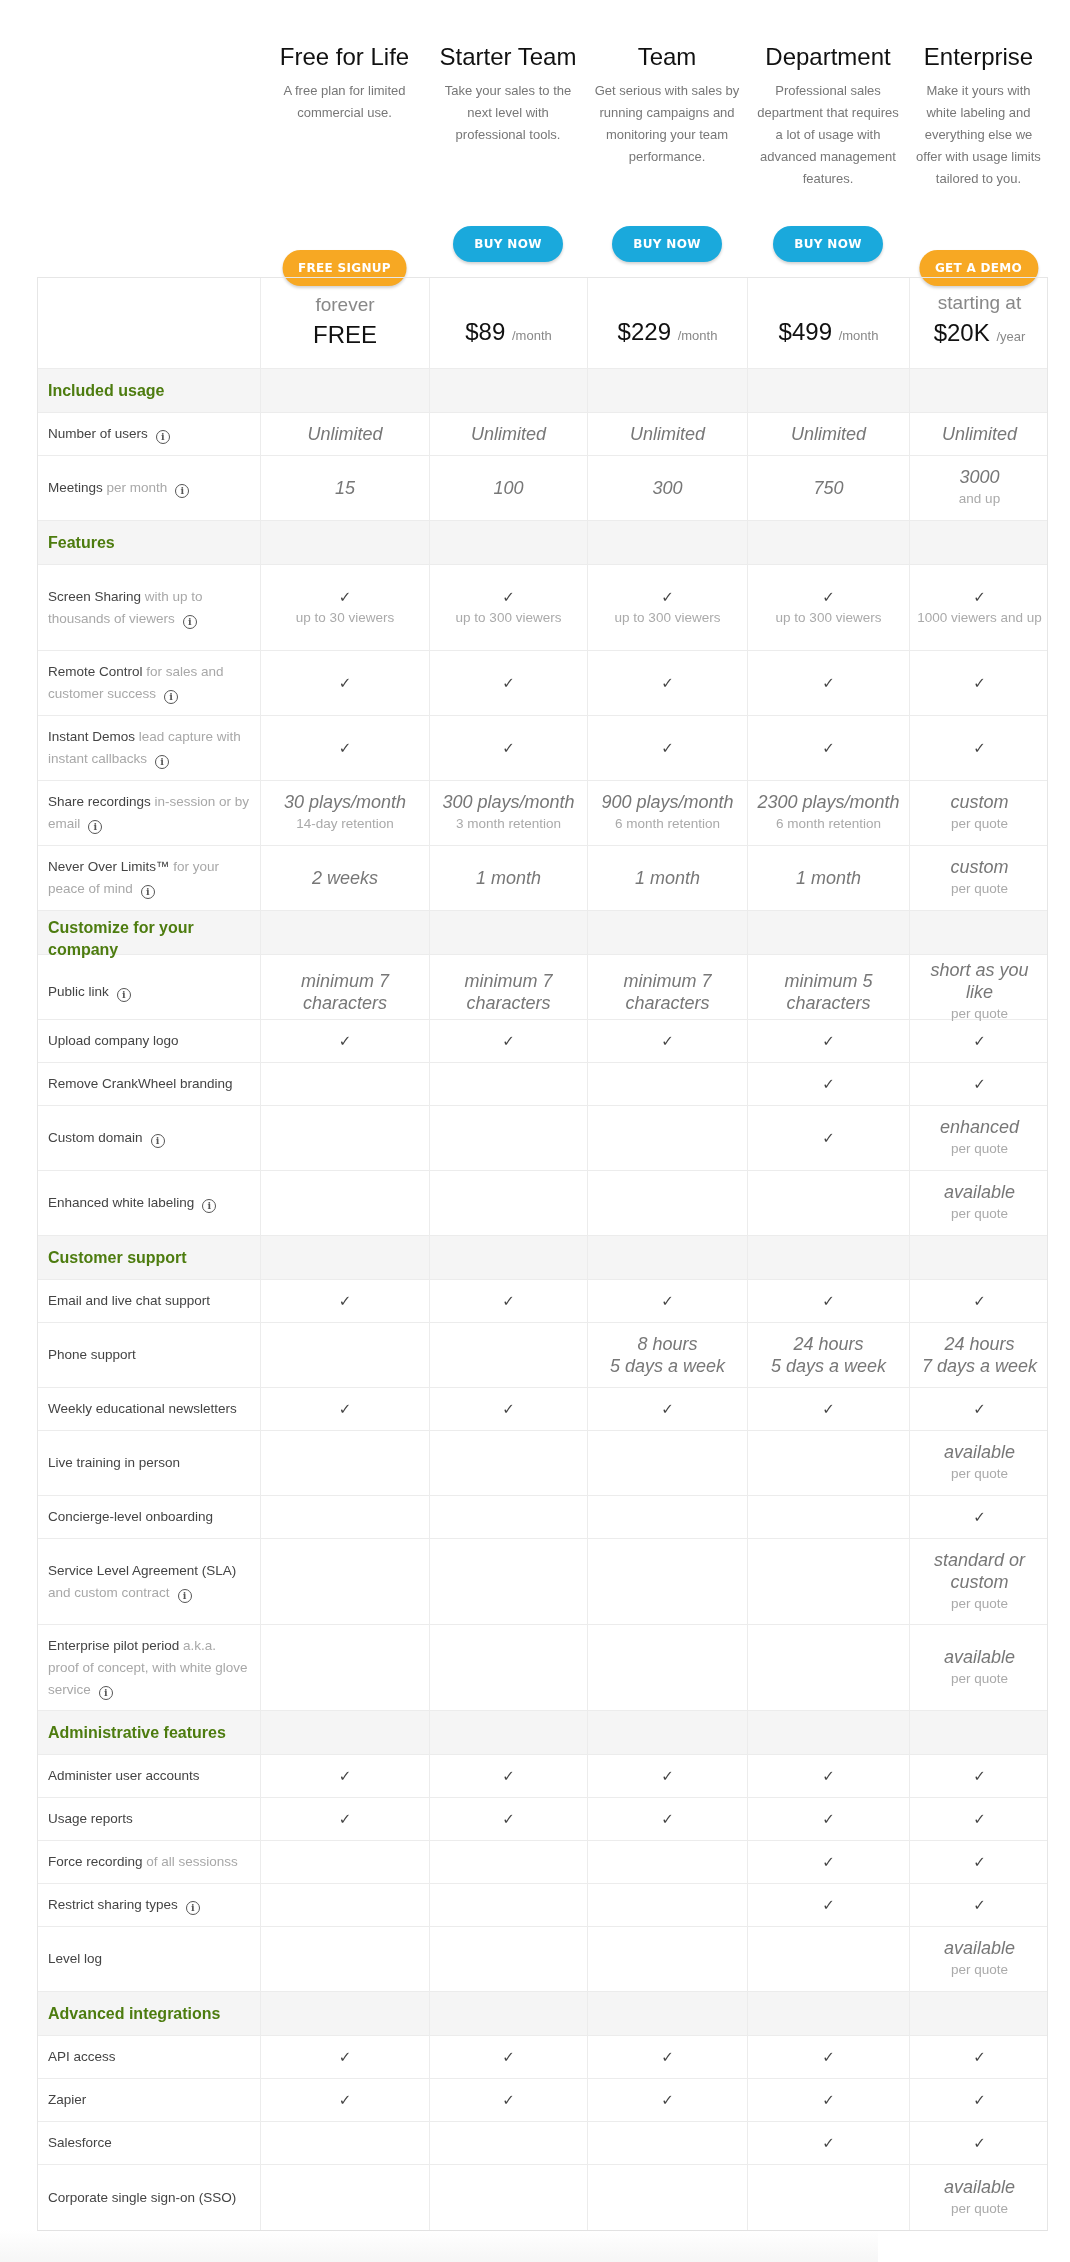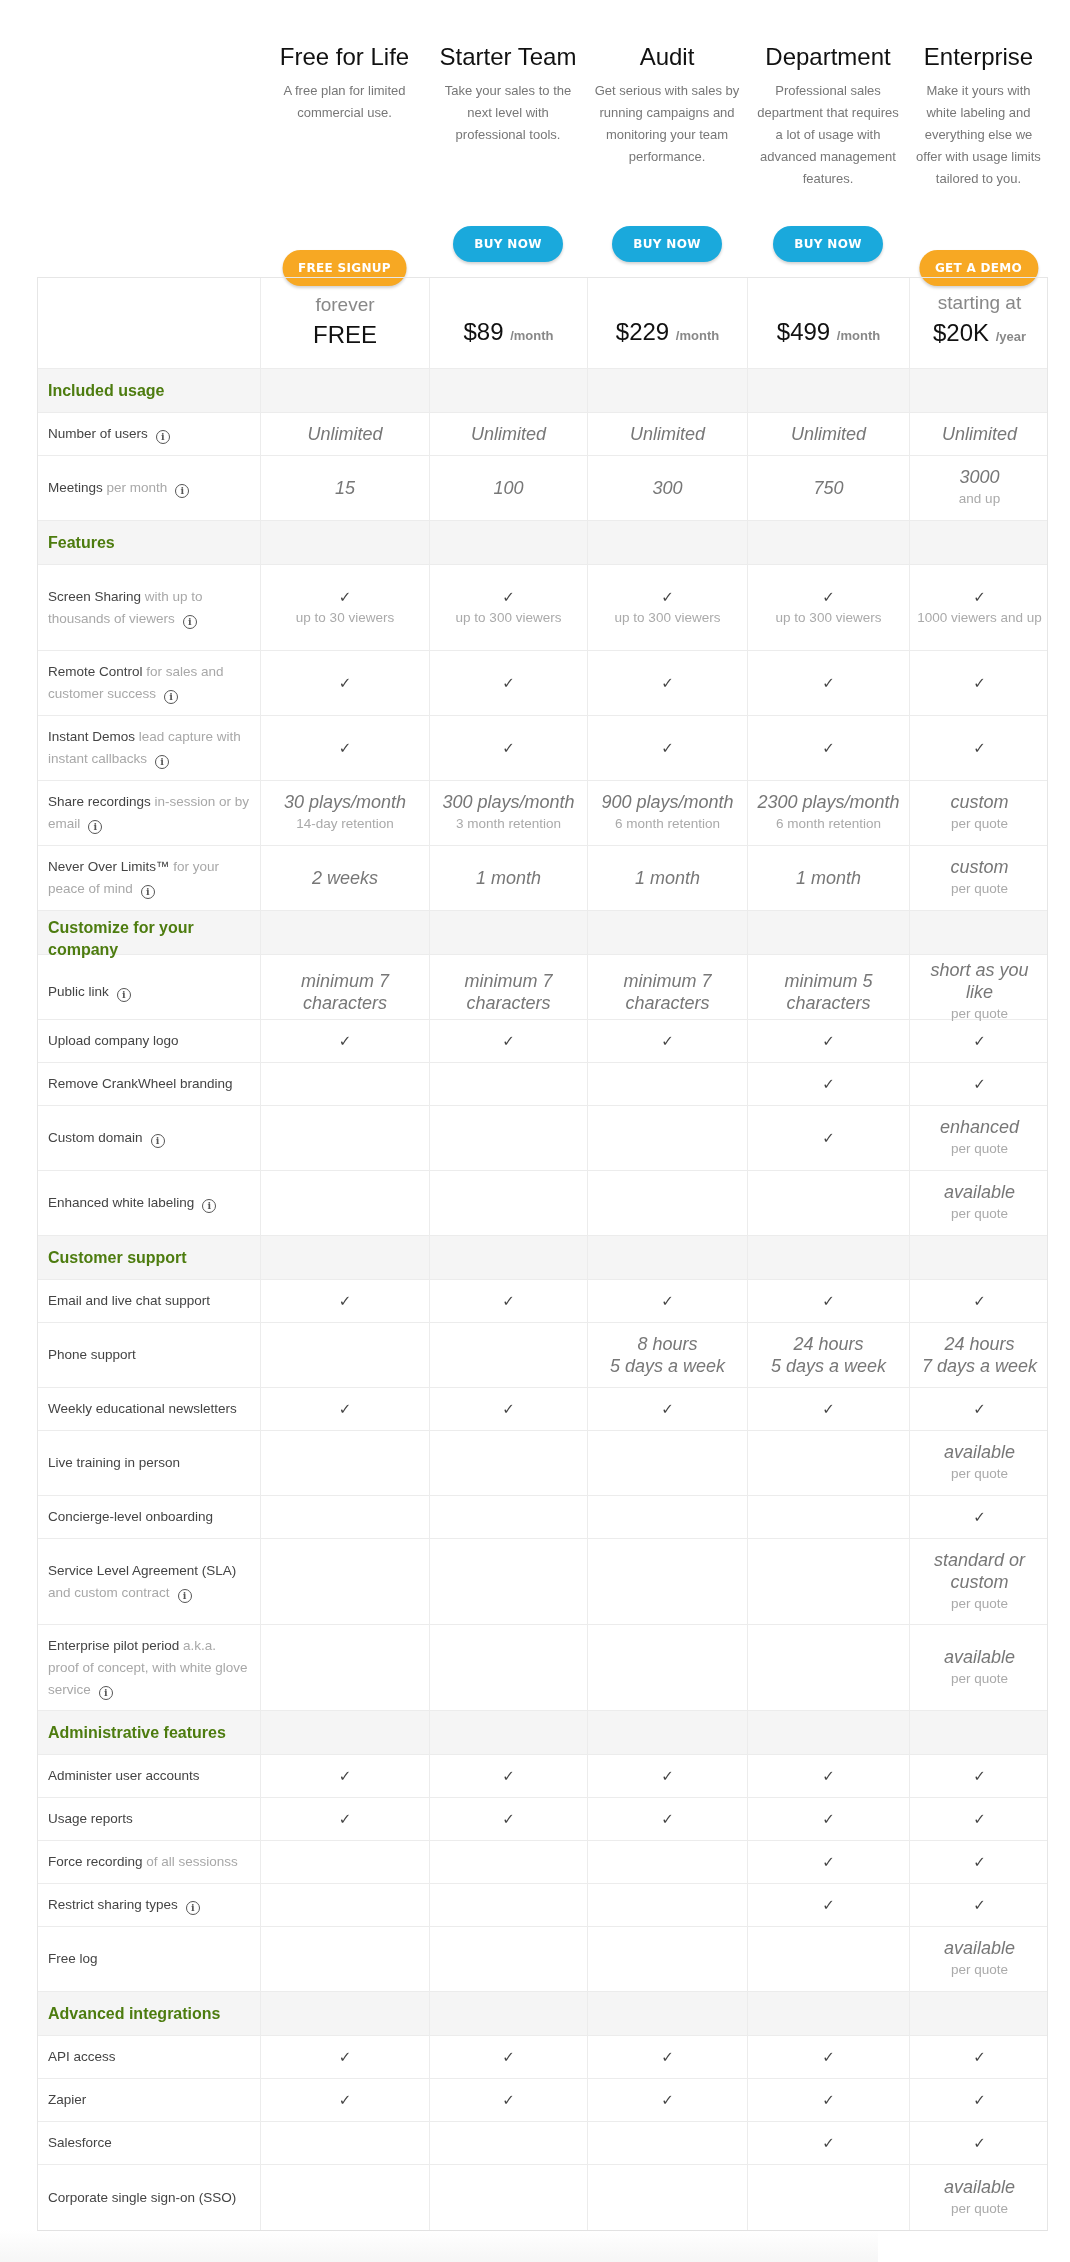--- a/index.html
+++ b/index.html
@@ -35,41 +35,41 @@
 
   .muted { color: #a8a8a8; text-align: center; }
   .val { font-size: 18px; color: #777; line-height: 22px; font-style: italic; }
   .sub { font-size: 13.5px; color: #aaa; line-height: 22px; }
   .check { color: #444; font-size: 15px; line-height: 20px; }
   .info { display: inline-block; width: 14px; height: 14px; border: 1.3px solid #555; border-radius: 50%; font-size: 9.5px; line-height: 11.5px;
     text-align: center; color: #555; margin-left: 8px; font-family: "DejaVu Serif", serif; font-weight: bold; vertical-align: -2px; cursor: pointer; }
 
   .price-pre { font-size: 19px; color: #888; line-height: 18px; margin-bottom: 6px; }
   .price-amt { font-size: 24px; color: #111; line-height: 30px; white-space: nowrap; }
-  .price-per { font-size: 13px; color: #888; font-weight: bold; }
+  .price-per { font-size: 13px; color: #888; }
 </style>
 </head>
 <body>
 
 <div class="page">
 
   <div class="plans-head">
     <div></div>
     <div class="plan-col">
       <div class="plan-title">Free for Life</div>
       <div class="plan-desc">A free plan for limited commercial use.</div>
       <button class="plan-btn btn-orange">FREE SIGNUP</button>
     </div>
     <div class="plan-col">
       <div class="plan-title">Starter Team</div>
       <div class="plan-desc">Take your sales to the next level with professional tools.</div>
       <button class="plan-btn btn-blue">BUY NOW</button>
     </div>
     <div class="plan-col">
-      <div class="plan-title">Audit</div>
+      <div class="plan-title">Team</div>
       <div class="plan-desc">Get serious with sales by running campaigns and monitoring your team performance.</div>
       <button class="plan-btn btn-blue">BUY NOW</button>
     </div>
     <div class="plan-col">
       <div class="plan-title">Department</div>
       <div class="plan-desc">Professional sales department that requires a lot of usage with advanced management features.</div>
       <button class="plan-btn btn-blue">BUY NOW</button>
     </div>
     <div class="plan-col">
       <div class="plan-title">Enterprise</div>
@@ -548,21 +548,21 @@
         <div class="cell"></div>
         <div class="cell">
           <span class="check">✓</span>
         </div>
         <div class="cell">
           <span class="check">✓</span>
         </div>
       </div>
       <div class="row h2">
         <div class="cell label">
-          <div><span>Free log</span></div>
+          <div><span>Level log</span></div>
         </div>
         <div class="cell"></div>
         <div class="cell"></div>
         <div class="cell"></div>
         <div class="cell"></div>
         <div class="cell">
           <span class="val">available</span>
           <span class="sub">per quote</span>
         </div>
       </div>

